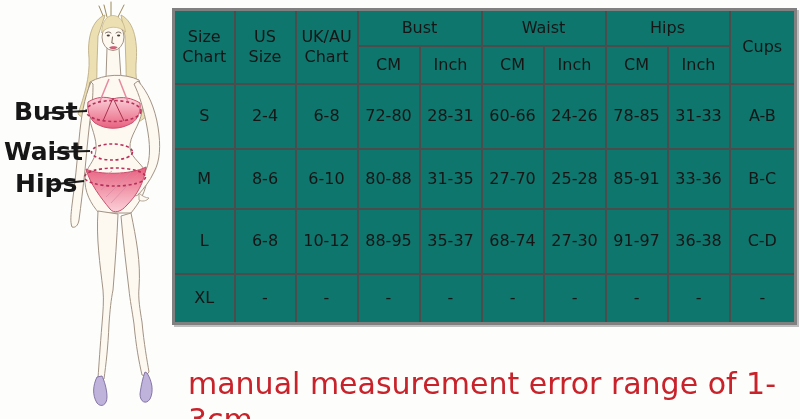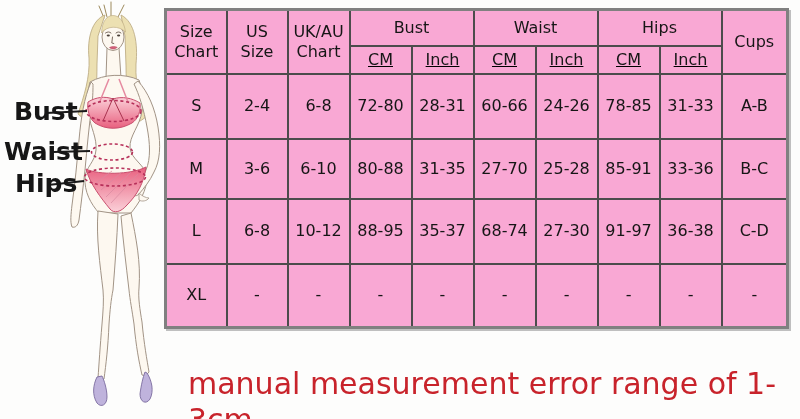--- a/index.html
+++ b/index.html
@@ -16,38 +16,38 @@
   .fig-label{
     position:absolute;font-weight:700;font-size:25px;color:#161616;
     line-height:1;white-space:nowrap;
   }
   .lbl-bust{left:14px;top:99px;}
   .lbl-waist{left:4px;top:139px;}
   .lbl-hips{left:15px;top:171px;}
 
   
   table.size-table{
-    position:absolute;left:164px;top:8px;width:624px;
+    position:absolute;left:172px;top:8px;width:624px;
     border-collapse:collapse;table-layout:fixed;
-    background:#f9a8d4;
+    background:#0f766e;
     border:3px solid #808080;
     box-shadow:2px 2px 0 #bfbfbf;
   }
   .size-table th,.size-table td{
     border:2px solid #4c4c4c;
     text-align:center;vertical-align:middle;
     font-size:16px;font-weight:normal;color:#161616;
     padding:0;line-height:1.25;
   }
   .size-table thead tr:nth-child(1){height:36px;}
-  .size-table thead tr:nth-child(2){height:28px;text-decoration:underline;}
+  .size-table thead tr:nth-child(2){height:38px;}
   .size-table tbody tr:nth-child(1){height:65px;}
   .size-table tbody tr:nth-child(2){height:60px;}
   .size-table tbody tr:nth-child(3){height:65px;}
-  .size-table tbody tr:nth-child(4){height:64px;}
+  .size-table tbody tr:nth-child(4){height:50px;}
 
   
   .note{
     position:absolute;left:188px;top:366px;width:610px;
     text-align:left;font-size:30px;color:#c8232b;line-height:1.2;
   }
 </style>
 </head>
 <body>
 
@@ -166,21 +166,21 @@
         <td>72-80</td>
         <td>28-31</td>
         <td>60-66</td>
         <td>24-26</td>
         <td>78-85</td>
         <td>31-33</td>
         <td>A-B</td>
       </tr>
       <tr>
         <td>M</td>
-        <td>3-6</td>
+        <td>8-6</td>
         <td>6-10</td>
         <td>80-88</td>
         <td>31-35</td>
         <td>27-70</td>
         <td>25-28</td>
         <td>85-91</td>
         <td>33-36</td>
         <td>B-C</td>
       </tr>
       <tr>

